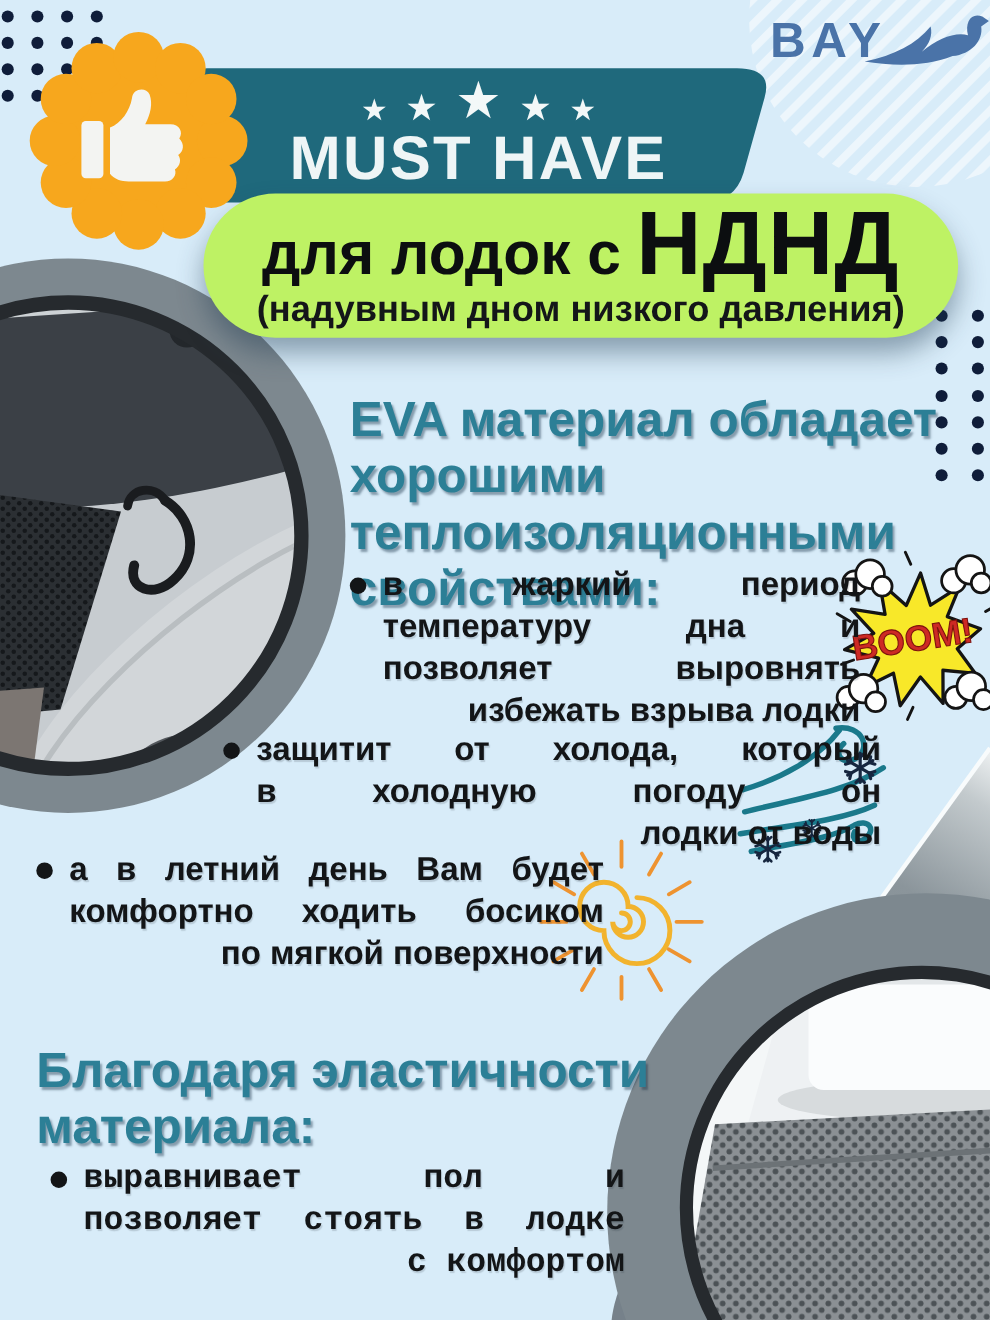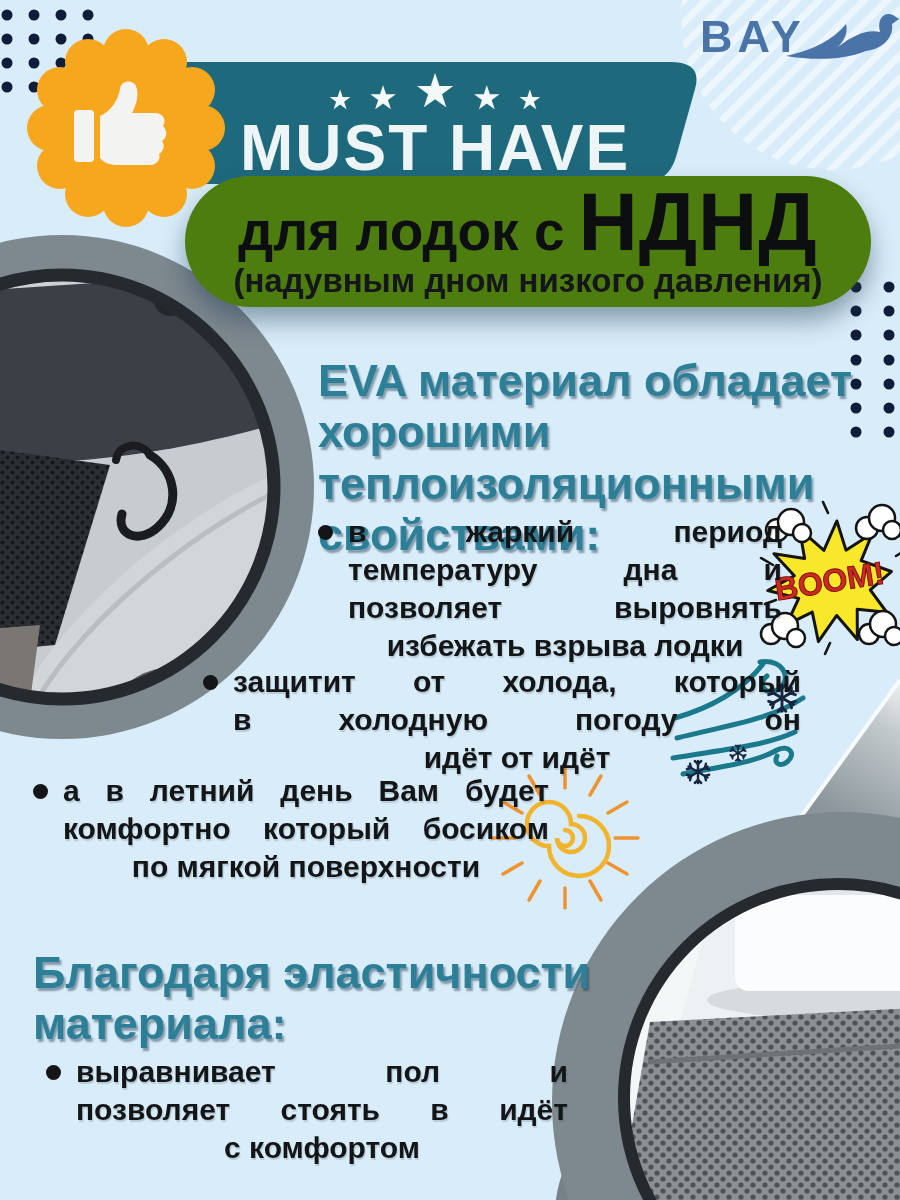--- a/index.html
+++ b/index.html
@@ -4,48 +4,48 @@
 <style>
   html,body{margin:0;padding:0;background:#eee;}
   .canvas{position:relative;width:900px;height:1200px;overflow:hidden;
           background:#d8ecf9;font-family:"Liberation Sans",sans-serif;}
   .bgsvg{position:absolute;left:0;top:0;z-index:1;}
 
   
   .ribbon-content{position:absolute;left:225px;top:66px;width:420px;z-index:3;text-align:center;color:#eef5f6;}
   .stars{display:flex;justify-content:center;align-items:flex-end;gap:16px;height:48px;color:#f3f8f8;}
   .s-sm{font-size:27px;line-height:1;} .s-md{font-size:33px;line-height:1;} .s-lg{font-size:47px;line-height:1;}
-  .ribbon-label{font-size:64px;font-weight:700;letter-spacing:2px;margin-top:2px;line-height:1;}
+  .ribbon-label{font-size:56px;font-weight:700;letter-spacing:2px;margin-top:2px;line-height:1;}
 
   
   .pill{position:absolute;left:185px;top:176px;width:686px;height:131px;z-index:4;
-        background:#4d7c0f;border-radius:66px;box-shadow:0 14px 24px rgba(36,62,84,.45);
+        background:#bef264;border-radius:66px;box-shadow:0 14px 24px rgba(36,62,84,.45);
         display:flex;flex-direction:column;align-items:center;justify-content:center;color:#0c0e10;}
   .pill-line1{display:flex;align-items:baseline;font-weight:700;line-height:.95;}
   .pill-prefix{font-size:55px;margin-right:14px;}
   .pill-abbr{font-size:82px;letter-spacing:1px;}
   .pill-line2{font-size:33px;font-weight:700;color:#141619;margin-top:2px;}
 
   
   .h{position:absolute;z-index:3;color:#2c7f96;font-weight:700;white-space:pre-line;
      text-shadow:2px 3px 2px rgba(16,42,64,.42);}
   .h1{left:318px;top:327px;width:572px;font-size:45px;line-height:1.14;margin-top:28px;}
   .h2{left:33px;top:947px;width:590px;font-size:45px;line-height:1.14;}
 
   
   .bullet{position:absolute;z-index:3;display:flex;gap:15px;color:#131517;font-weight:700;
           font-size:30px;line-height:1.27;text-shadow:1px 2px 1px rgba(40,50,60,.18);}
   .bdot{flex:0 0 auto;width:15px;height:15px;border-radius:50%;background:#131517;margin-top:12px;}
   .btext{flex:1;}
   .jl{text-align:justify;text-align-last:justify;}
-  .ll{text-align:center;}
+  .ll{text-align:right;}
   .b1{left:318px;top:513px;width:464px;}
   .b2{left:203px;top:663px;width:598px;}
   .b3{left:33px;top:772px;width:516px;}
-  .b4{left:46px;top:1053px;width:522px;}
+  .b4{left:46px;top:1053px;width:522px;font-family:Liberation Mono, monospace;}
 
   
   .logo{position:absolute;left:700px;top:14px;z-index:3;display:flex;align-items:flex-start;}
   .logo-text{color:#4a73a8;font-size:45px;font-weight:700;letter-spacing:5px;line-height:1;}
   .bird{position:absolute;left:83px;top:-10px;}
 
   .badge{position:absolute;left:20px;top:22px;z-index:5;}
 </style>
 </head>
 <body>
@@ -287,41 +287,41 @@
       <div class="jl">позволяет выровнять</div>
       <div class="ll">избежать взрыва лодки</div>
     </div>
   </div>
 
   <div class="bullet b2">
     <span class="bdot"></span>
     <div class="btext">
       <div class="jl">защитит от холода, который</div>
       <div class="jl">в холодную погоду он</div>
-      <div class="ll">идёт от идёт</div>
+      <div class="ll">лодки от воды</div>
     </div>
   </div>
 
   <div class="bullet b3">
     <span class="bdot"></span>
     <div class="btext">
       <div class="jl">а в летний день Вам будет</div>
-      <div class="jl">комфортно который босиком</div>
+      <div class="jl">комфортно ходить босиком</div>
       <div class="ll">по мягкой поверхности</div>
     </div>
   </div>
 
   <div class="h h2">Благодаря эластичности
 материала:</div>
 
   <div class="bullet b4">
     <span class="bdot"></span>
     <div class="btext">
       <div class="jl">выравнивает пол и</div>
-      <div class="jl">позволяет стоять в идёт</div>
+      <div class="jl">позволяет стоять в лодке</div>
       <div class="ll">с комфортом</div>
     </div>
   </div>
 
   <svg class="badge" width="212" height="212" viewBox="0 0 212 212">
     <g fill="#f7a71d">
       <circle cx="106" cy="106" r="78"></circle>
       <circle cx="182" cy="106" r="23"></circle>
         <circle cx="172" cy="144" r="23"></circle>
         <circle cx="144" cy="172" r="23"></circle>

